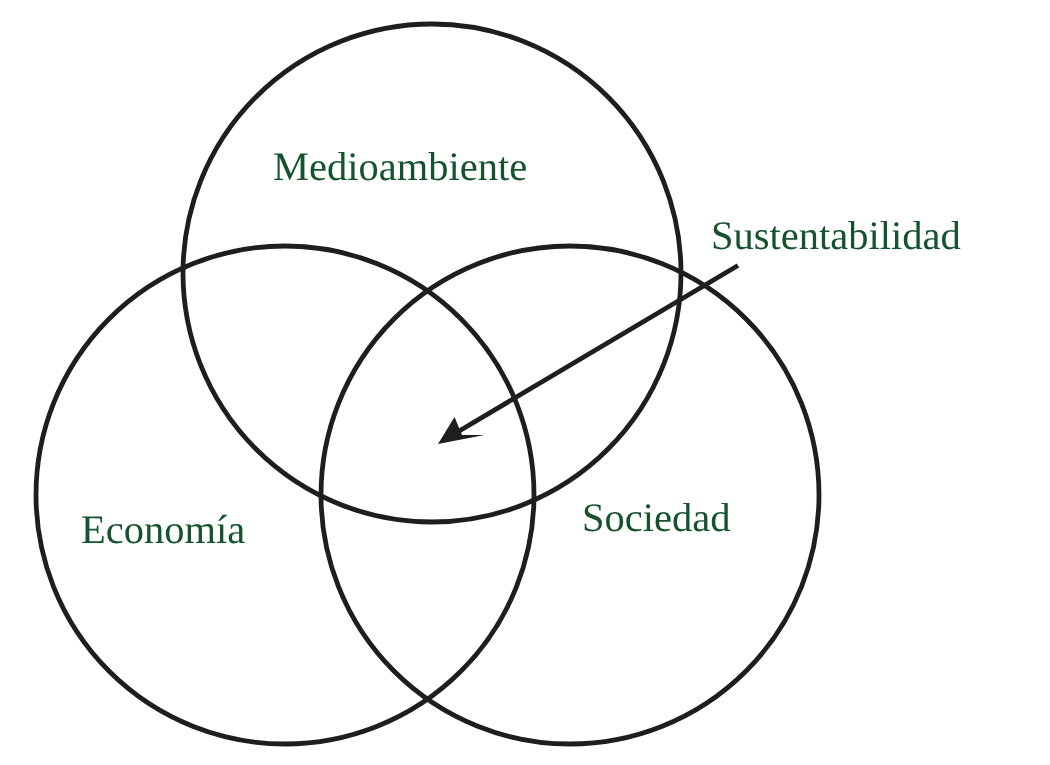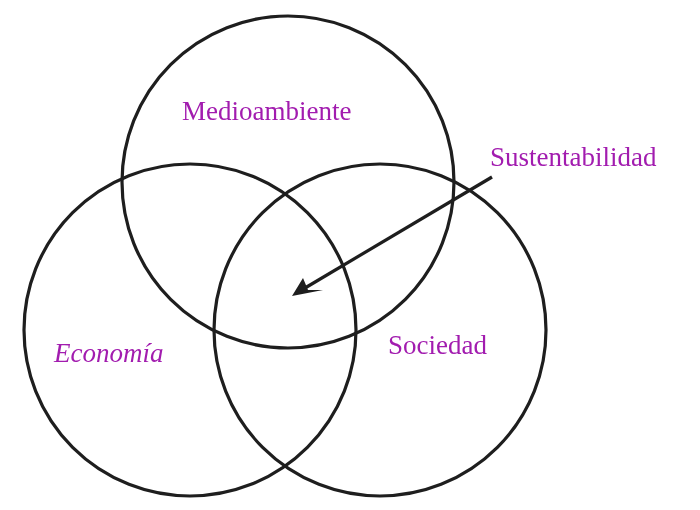--- a/index.html
+++ b/index.html
@@ -30,27 +30,27 @@
       stroke-width: 3.2;
       fill: none;
     }
     .arrow-head {
       fill: #1e1e1e;
     }
     .label {
       position: absolute;
       font-family: "Liberation Serif", "DejaVu Serif", serif;
       font-size: 27px;
-      color: #a21caf;
+      color: #14532d;
       white-space: nowrap;
       line-height: 1;
     }
     #lbl-env { left: 182px; top: 98px; }
-    #lbl-sus { left: 490px; top: 144px; }
-    #lbl-eco { left: 54px; top: 340px; font-style: italic; }
+    #lbl-sus { left: 474px; top: 144px; }
+    #lbl-eco { left: 54px; top: 340px; }
     #lbl-soc { left: 388px; top: 332px; }
   </style>
 </head>
 <body>
 
 <svg id="diagram" viewBox="0 0 700 510" xmlns="http://www.w3.org/2000/svg">
   <circle class="circle" cx="288" cy="182" r="166"></circle>
   <circle class="circle" cx="190" cy="330" r="166"></circle>
   <circle class="circle" cx="380" cy="330" r="166"></circle>
 

